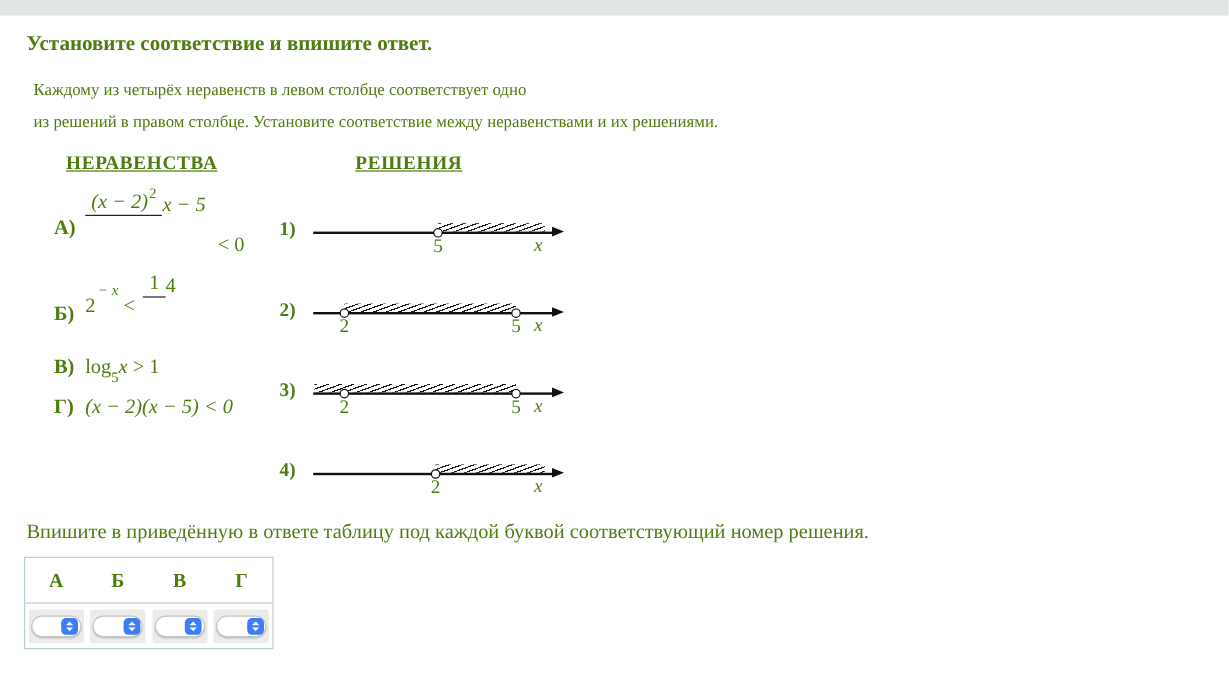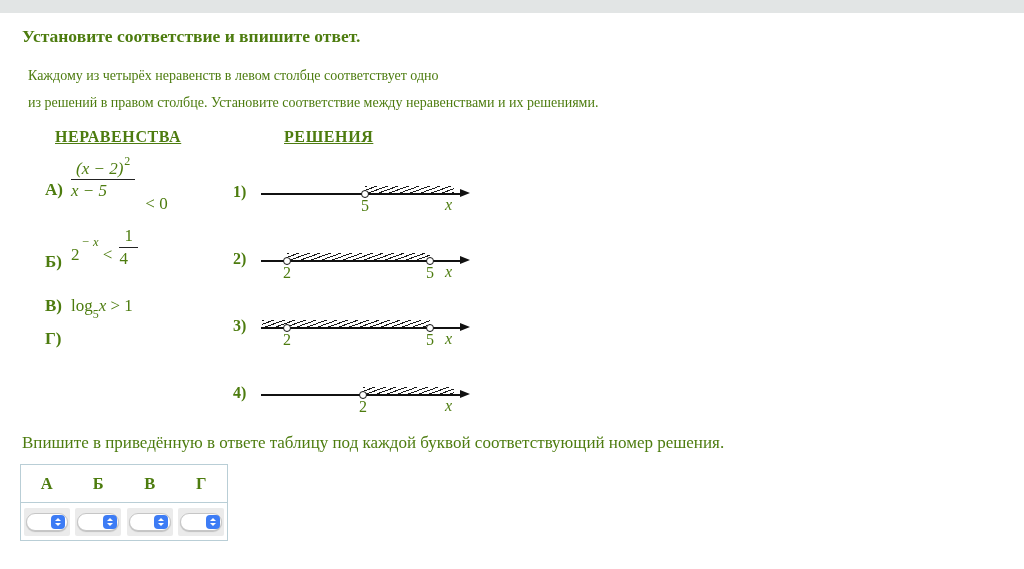--- a/index.html
+++ b/index.html
@@ -7,27 +7,27 @@
   .page { position:relative; width:1024px; height:569px; background:#ffffff;
           font-family:"Liberation Serif", serif; color:#4d7c0f; overflow:hidden; }
   .topband { position:absolute; left:0; top:0; width:1024px; height:13px; background:#e2e5e5; }
 
   .title { position:absolute; left:22px; top:26px; font-size:17.5px; font-weight:bold; }
   .intro { position:absolute; left:28px; top:63px; font-size:14px; line-height:26.5px; }
 
   .colheader { position:absolute; top:128px; font-size:16px; font-weight:bold;
                text-decoration:underline; letter-spacing:0.6px; }
   .colheader.left { left:55px;text-decoration:underline; }
-  .colheader.right { left:284px; }
+  .colheader.right { left:296px; }
 
   
   .ineq { position:absolute; display:flex; align-items:flex-start; font-size:17px; }
   .ineq .lbl { font-weight:bold; width:26px; }
   .math i { font-style:italic; }
-  .frac { display:inline-flex; flex-direction:column; align-items:flex-start; line-height:1.15; }
+  .frac { display:inline-flex; flex-direction:row; align-items:flex-end; line-height:1.15; }
   .frac .num { border-bottom:1.5px solid #222; padding:0 5px 1px 5px; }
   .frac .den { padding-top:1px; }
   sup.pw { font-size:12px; position:relative; top:-2px; margin-left:1px; }
   sup.expo { font-size:12.5px; position:relative; top:-7px; font-style:italic; margin-left:2px; }
   sub.idx { font-size:12px; position:relative; top:3px; }
 
   .ineq-a { left:45px; top:157px; }
   .ineq-a .lbl { margin-top:23px; }
   .ineq-a .rel { margin-left:10px; margin-top:37px; }
   .ineq-b { left:45px; top:226px; }
@@ -114,20 +114,21 @@
   <div class="ineq ineq-c">
     <span class="lbl">В)</span>
     <span class="math">
       <span>log</span><sub class="idx">5</sub><i>x</i>
       <span>&gt; 1</span>
     </span>
   </div>
 
   <div class="ineq ineq-d">
     <span class="lbl">Г)</span>
+    <span class="math"><i>(x − 2)(x − 5) &lt; 0</i></span>
   </div>
 
   <div class="numline nl1">
     <span class="nlabel">1)</span>
     <div class="track">
       <div class="axisline"></div>
       <div class="arrowhead"></div>
       <span class="xlabel">x</span>
     <div class="hatch" style="left: 52%; width: 44.5%;"></div>
         <div class="circle" style="left: calc(52% - 4px);"></div>

